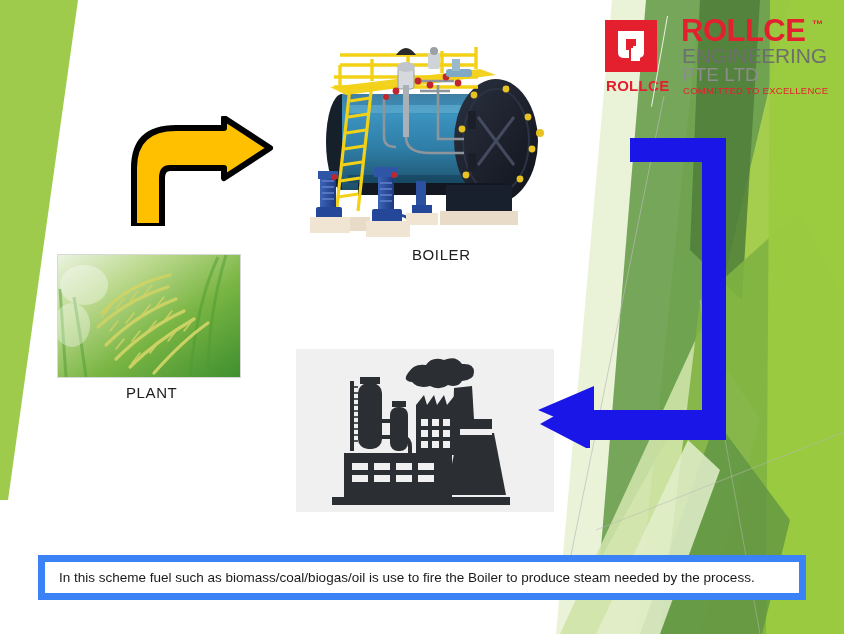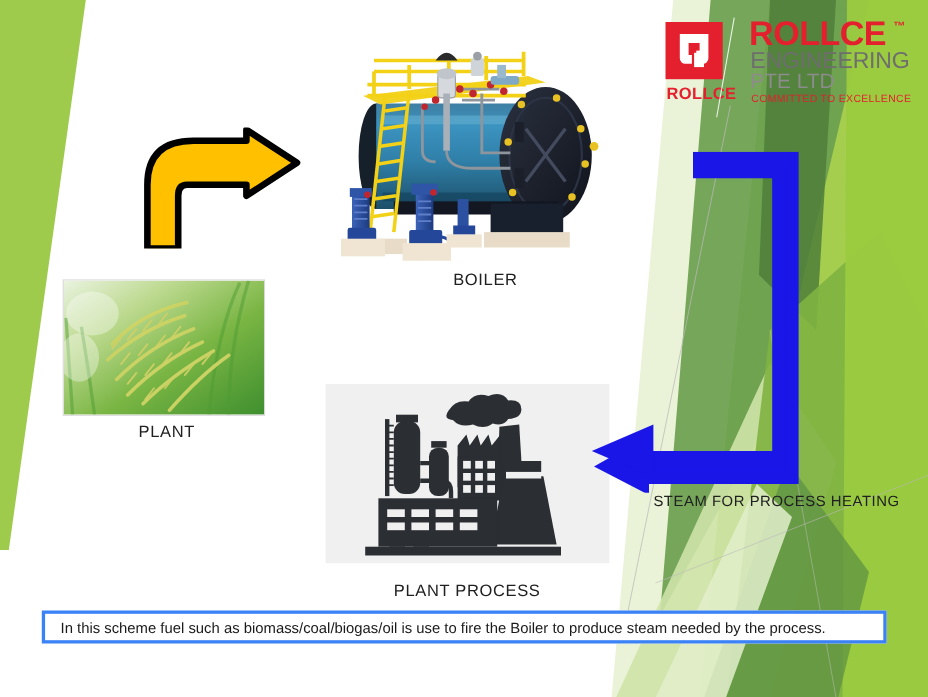--- a/index.html
+++ b/index.html
@@ -47,22 +47,22 @@
   #label-fuel{left:126px;top:384px;}
   #label-boiler{left:400px;top:246px;margin-left:12px;}
   #label-plant{left:358px;top:529px;}
   #label-steam{left:594px;top:448px;font-size:13.5px;letter-spacing:0.5px;}
 
   
   #arrow-yellow{position:absolute;left:128px;top:116px;width:148px;height:110px;}
   #arrow-blue{position:absolute;left:534px;top:138px;width:200px;height:310px;}
 
   
-  #caption-box{position:absolute;left:38px;top:555px;width:768px;height:30px;
-     background:#ffffff;border:3px solid #3b82f6;box-sizing:border-box;
+  #caption-box{position:absolute;left:38px;top:555px;width:768px;height:45px;
+     background:#ffffff;border:7px solid #3b82f6;box-sizing:border-box;
      display:flex;align-items:center;}
   #caption-text{padding-left:14px;font-size:13.5px;color:#1a1a1a;
      font-family:"Liberation Sans",sans-serif;white-space:nowrap;}
 </style>
 </head>
 <body>
 
 <div id="slide">
 
   <svg class="bg-layer" viewBox="0 0 844 634" preserveAspectRatio="none">
@@ -355,30 +355,28 @@
           <rect x="78" y="114" width="16" height="7"></rect>
         <rect x="100" y="114" width="16" height="7"></rect>
           <rect x="122" y="114" width="16" height="7"></rect>
         <rect x="56" y="126" width="16" height="7"></rect>
           <rect x="78" y="126" width="16" height="7"></rect>
         <rect x="100" y="126" width="16" height="7"></rect>
           <rect x="122" y="126" width="16" height="7"></rect>
       </g>
     </svg>
   </div>
-  <div class="fig-label" id="label-plant">PLANT PROCESS</div>
 
   <svg id="arrow-yellow" viewBox="0 0 148 110" preserveAspectRatio="none">
     <path d="M6 110 V52 Q6 12 48 12 H96 V2 L142 32 L96 62 V52 H42 Q34 52 34 62 V110 Z" fill="#FFC000" stroke="#000000" stroke-width="6" stroke-linejoin="round"></path>
   </svg>
 
   <svg id="arrow-blue" viewBox="0 0 200 310" preserveAspectRatio="none">
     <path d="M96 6 H186 V296 H56 V312 L6 286 L56 258 V272 H168 V24 H96 Z" fill="#1A16E8"></path>
     <path d="M96 6 H186 V296 H52" fill="none" stroke="#1A16E8" stroke-width="12"></path>
     <polygon points="60 248 60 296 4 272" fill="#1A16E8"></polygon>
   </svg>
-  <div class="fig-label" id="label-steam">STEAM FOR PROCESS HEATING</div>
 
   <div id="caption-box">
     <div id="caption-text">In this scheme fuel such as biomass/coal/biogas/oil is use to fire the Boiler to produce steam needed by the process.</div>
   </div>
 
 </div>
 
 </body></html>

